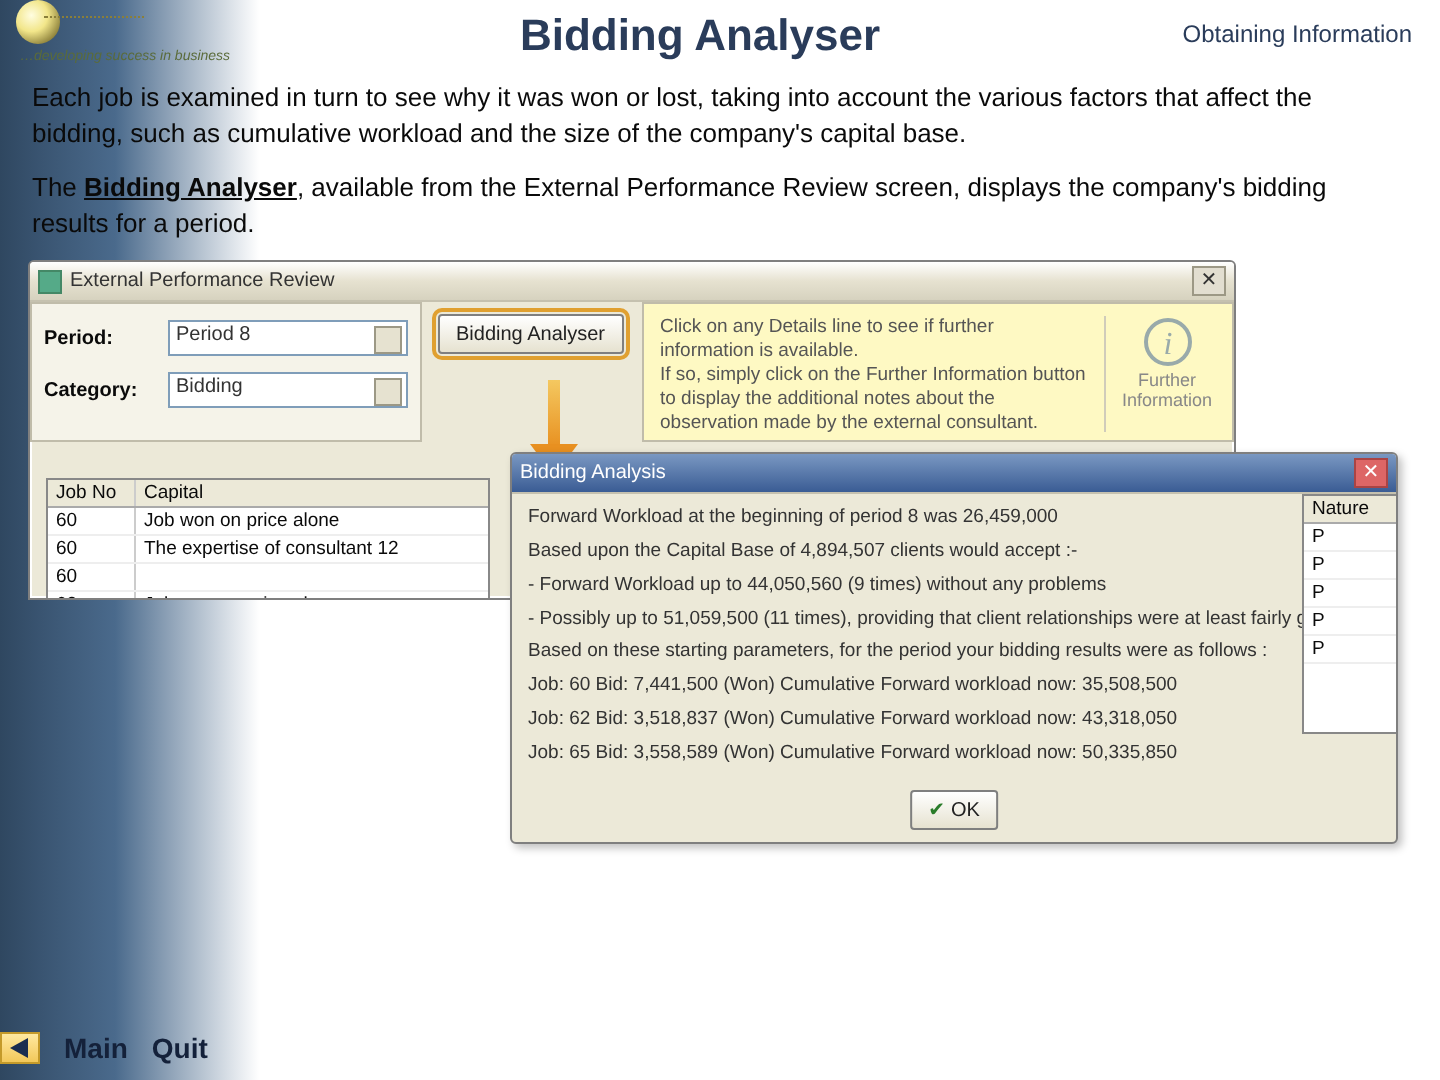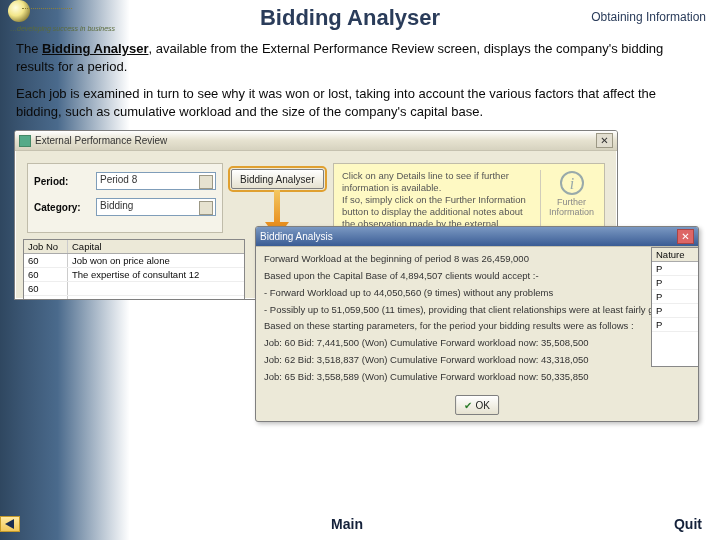--- a/index.html
+++ b/index.html
@@ -57,21 +57,21 @@
     background: linear-gradient(#fff,#e6e2d0 50%,#d6d2bf);
     display:flex; align-items:center; padding:0 4px; font-size:10px; color:#333;
     border-bottom:1px solid #c5c1af;
   }
   .titlebar .sys { width:12px;height:12px;background:#5a8; margin-right:4px;border:1px solid #486; }
   .titlebar .x {
     margin-left:auto; width:17px;height:15px; background:#e2ded0;
     border:1px solid #9c9885; font-size:10px; line-height:13px; text-align:center; color:#333;
     font-family:Arial;
   }
-  .epr-body { padding:12px; display:flex; gap:8px; font-size:10px; font-family:Arial; }
+  .epr-body { padding:0; display:flex; gap:8px; font-size:10px; font-family:Arial; }
   .formcol { width:196px; border:1px solid #c0bcaa; background:#f5f3e9; padding:8px 6px; height:70px;}
   .row { display:flex; align-items:center; margin-bottom:8px; gap:6px;}
   .lbl { width:56px; font-weight:bold; font-size:10px;}
   .sel {
     flex:1; height:18px; border:1px solid #7f9db9; background:#fff;
     font-size:10px; padding:1px 14px 1px 3px; position:relative; color:#333;
   }
   .sel::after{
     content:""; position:absolute; right:2px; top:2px; width:12px; height:12px;
     background:#e6e2d0; border:1px solid #9c9885;
@@ -124,21 +124,21 @@
   .ba .naturecol {
     position:absolute; right:-1px; top:20px; width:48px; height:120px;
     border:1px solid #888; background:#fff; font-size:9.5px; font-family:Arial;
   }
   .naturecol .thead{background:#ece9d8;border-bottom:1px solid #aaa;padding:1px 4px;}
   .naturecol .nrow{padding:1px 4px;border-bottom:1px solid #eee;}
   .ba .ok { position:absolute; left:50%; bottom:6px; transform:translateX(-50%); }
 
   .footer {
     position:absolute; left:0; right:0; bottom:0; height:32px;
-    display:flex; justify-content:space-between; align-items:center; gap:12px;
+    display:flex; justify-content:flex-start; align-items:center; gap:12px;
     padding-right:18px;
   }
   .navicon {
     width:20px;height:16px; border:1px solid #c49a2a;
     background:linear-gradient(#ffe9a0,#f2c85a);
     display:flex;align-items:center;justify-content:center;
   }
   .navicon svg{display:block;}
   .navlbl { font-weight:bold; font-size:14px; color:#14213a; }
 </style>
@@ -148,24 +148,24 @@
 <div class="header">
   <div class="logo">
     <div class="orb"></div>
     <span>…developing success in business</span>
   </div>
   <div class="title">Bidding Analyser</div>
   <div class="section-label">Obtaining Information</div>
 </div>
 
 <div class="intro">
+  <p>Each job is examined in turn to see why it was won or lost, taking into account the various factors that affect the bidding, such as cumulative workload and the size of the company's capital base.</p>
   <p>
     <span>The </span><span class="b u">Bidding Analyser</span><span>, available from the External Performance Review screen, displays the company's bidding results for a period.</span>
   </p>
-  <p>Each job is examined in turn to see why it was won or lost, taking into account the various factors that affect the bidding, such as cumulative workload and the size of the company's capital base.</p>
 </div>
 
 <div class="shot">
 
   <div class="epr">
     <div class="titlebar">
       <div class="sys"></div>
       <span>External Performance Review</span>
       <div class="x">✕</div>
     </div>

